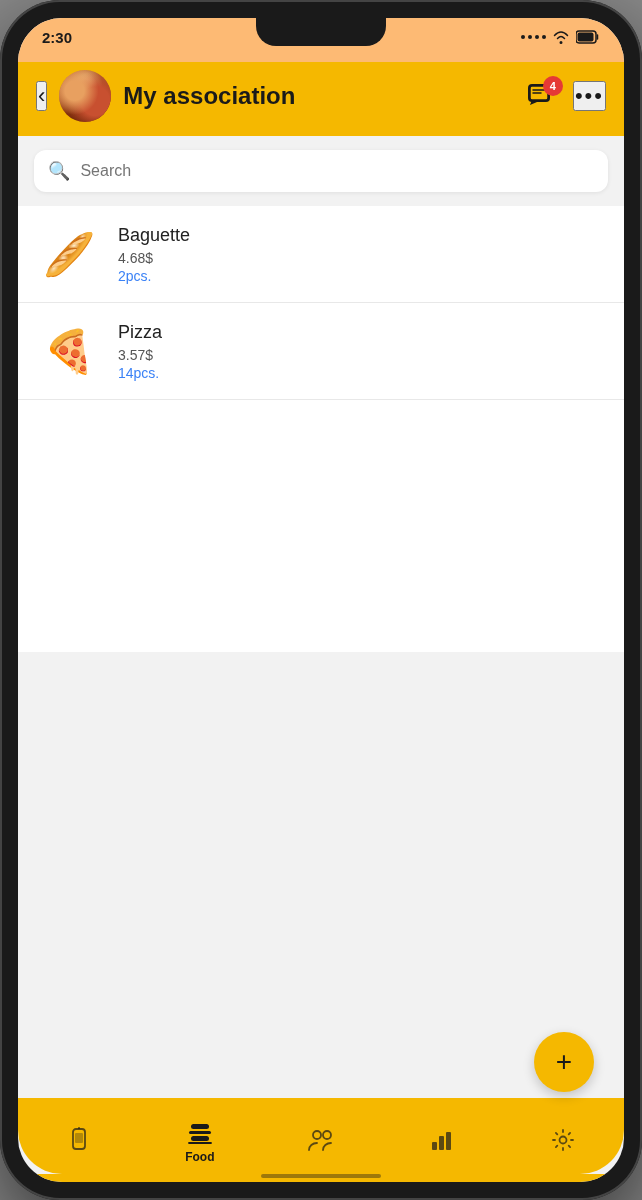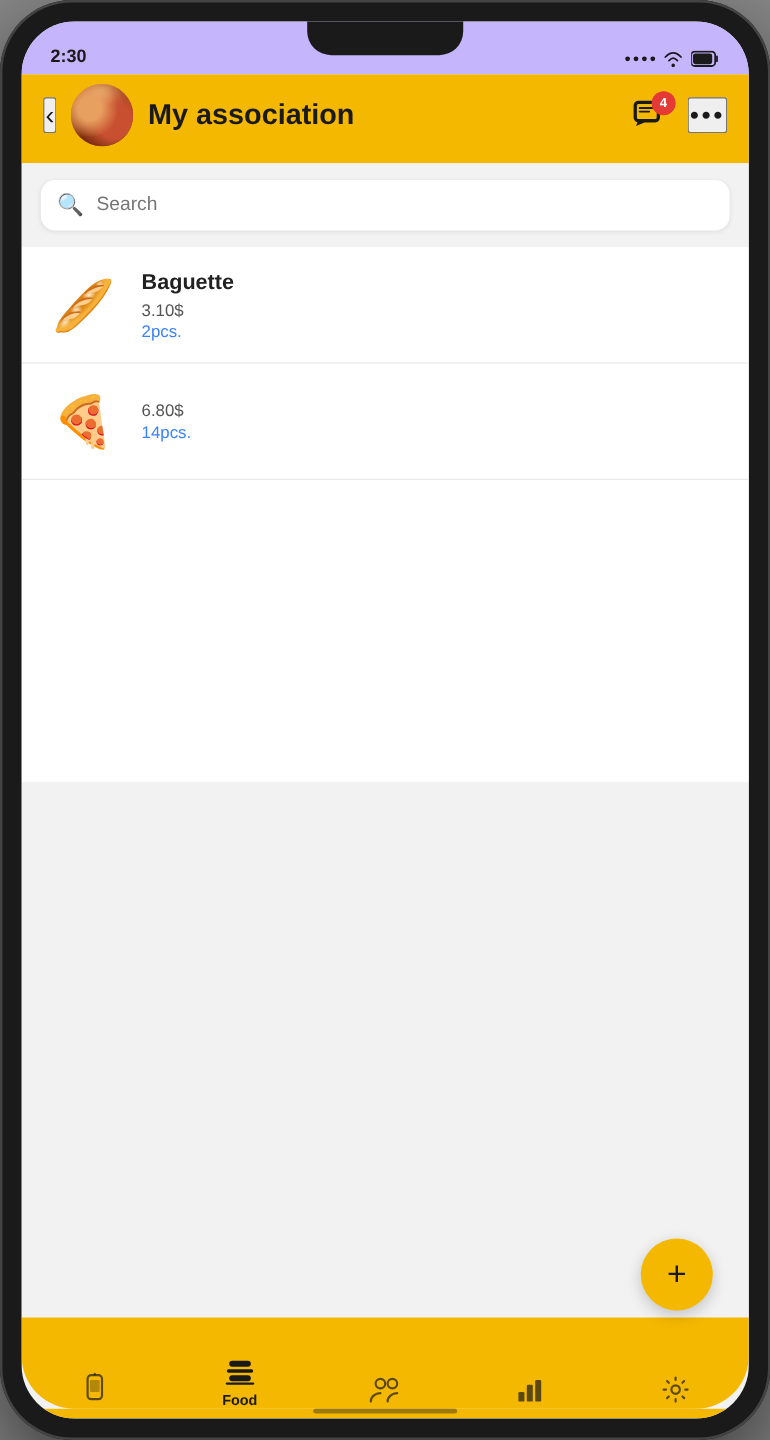--- a/index.html
+++ b/index.html
@@ -43,24 +43,24 @@
       transform: translateX(-50%);
       width: 130px;
       height: 28px;
       background: #1a1a1a;
       border-radius: 0 0 20px 20px;
       z-index: 100;
     }
 
     
     .status-bar {
-      background: #c4b5fd;
+      background: #fdba74;
       height: 44px;
       display: flex;
-      align-items: flex-end;
+      align-items: center;
       padding: 0 24px 6px;
       justify-content: space-between;
       flex-shrink: 0;
     }
 
     .status-time {
       font-size: 15px;
       font-weight: 600;
       color: #1a1a1a;
     }
@@ -222,21 +222,21 @@
       justify-content: center;
       font-size: 42px;
     }
 
     .item-info {
       flex: 1;
     }
 
     .item-name {
       font-size: 18px;
-      font-weight: 700;
+      font-weight: 400;
       color: #222;
       margin-bottom: 4px;
     }
 
     .item-price {
       font-size: 14px;
       color: #555;
       margin-bottom: 2px;
     }
 
@@ -270,21 +270,21 @@
       color: #1a1a1a;
       cursor: pointer;
       box-shadow: 0 4px 12px rgba(0,0,0,0.2);
     }
 
     
     .bottom-nav {
       background: #F5B800;
       height: 76px;
       display: flex;
-      align-items: flex-end;
+      align-items: center;
       padding-top: 8px;
       flex-shrink: 0;
       border-radius: 0 0 44px 44px;
     }
 
     .nav-item {
       flex: 1;
       display: flex;
       flex-direction: column;
       align-items: center;
@@ -386,29 +386,30 @@
         <input class="search-input" type="text" readonly="" placeholder="Search" style="">
       </div>
     </div>
 
     <div class="item-list">
 
       <div class="list-item">
         <div class="item-image">🥖</div>
         <div class="item-info">
           <div class="item-name">Baguette</div>
-          <div class="item-price">3.10$</div>
+          <div class="item-price">4.68$</div>
           <div class="item-qty">2pcs.</div>
         </div>
       </div>
 
       <div class="list-item">
         <div class="item-image">🍕</div>
         <div class="item-info">
-          <div class="item-price">6.80$</div>
+          <div class="item-name">Pizza</div>
+          <div class="item-price">3.57$</div>
           <div class="item-qty">14pcs.</div>
         </div>
       </div>
 
     </div>
 
     <div class="empty-area"></div>
 
     <div class="fab-container">
       <div class="fab">+</div>

